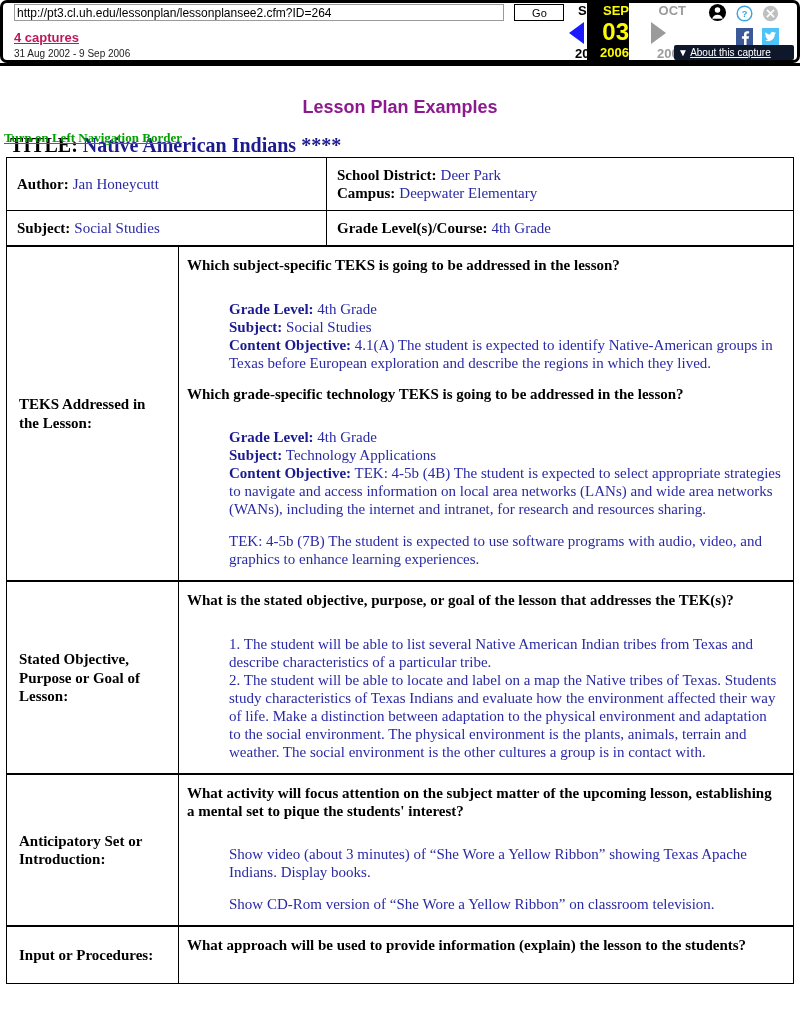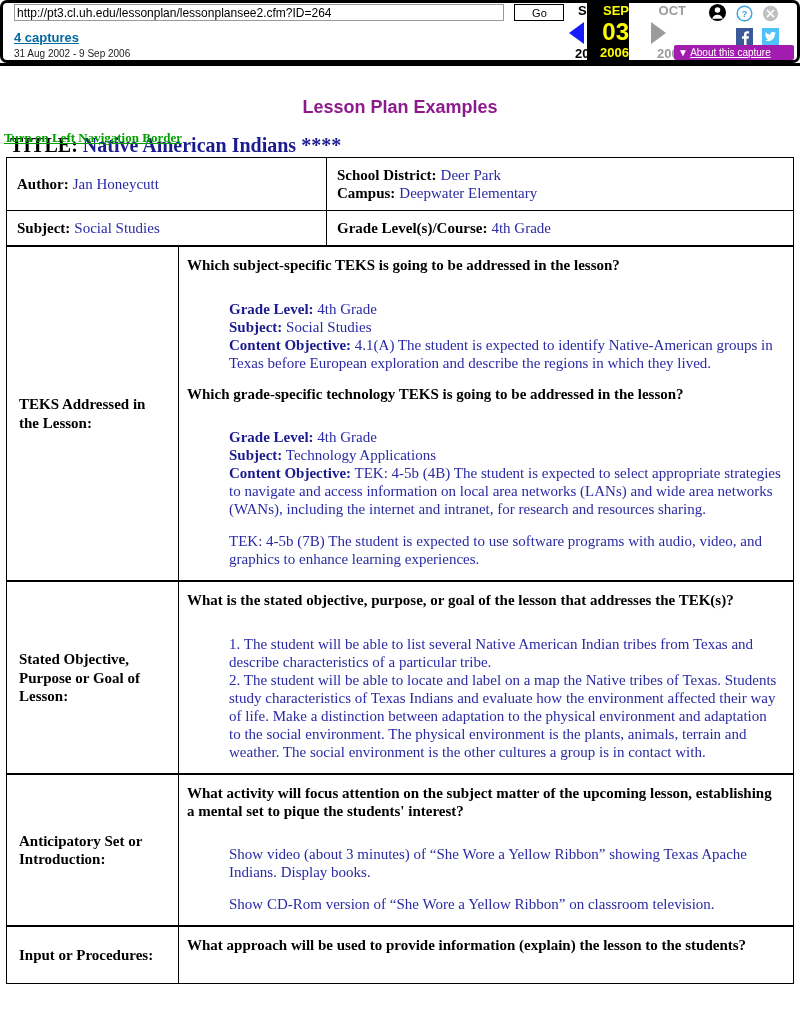--- a/index.html
+++ b/index.html
@@ -52,21 +52,21 @@
     line-height: 16px;
     color: #000000;
     vertical-align: top;
     cursor: pointer;
   }
   #wb-captures {
     position: absolute; left: 14px; top: 30px;
     font-family: "Liberation Sans", sans-serif;
     font-size: 13px;
     font-weight: bold;
-    color: #0369a1;
+    color: #be185d;
     text-decoration: underline;
     cursor: pointer;
   }
   #wb-range {
     position: absolute; left: 14px; top: 48px;
     font-family: "Liberation Sans", sans-serif;
     font-size: 10px;
     color: #222222;
   }
 
@@ -117,21 +117,21 @@
   #wb-icons { position: absolute; left: 700px; top: 3px; width: 96px; height: 58px; }
   .wb-ic { position: absolute; cursor: pointer; }
   #ic-user { left: 8px; top: 0px; }
   #ic-help { left: 36px; top: 2px; }
   #ic-close{ left: 62px; top: 2px; }
   #ic-fb   { left: 36px; top: 25px; }
   #ic-tw   { left: 62px; top: 25px; }
   #wb-about {
     position: absolute; left: 674px; top: 45px;
     width: 120px; height: 15px;
-    background: #a21caf;
+    background: #0f172a;
     color: #ffffff;
     font-family: "Liberation Sans", sans-serif;
     font-size: 10px;
     line-height: 15px;
     padding-left: 4px;
     cursor: pointer;
     border-radius: 2px;
   }
   #wb-about u { text-decoration: underline; }
 

